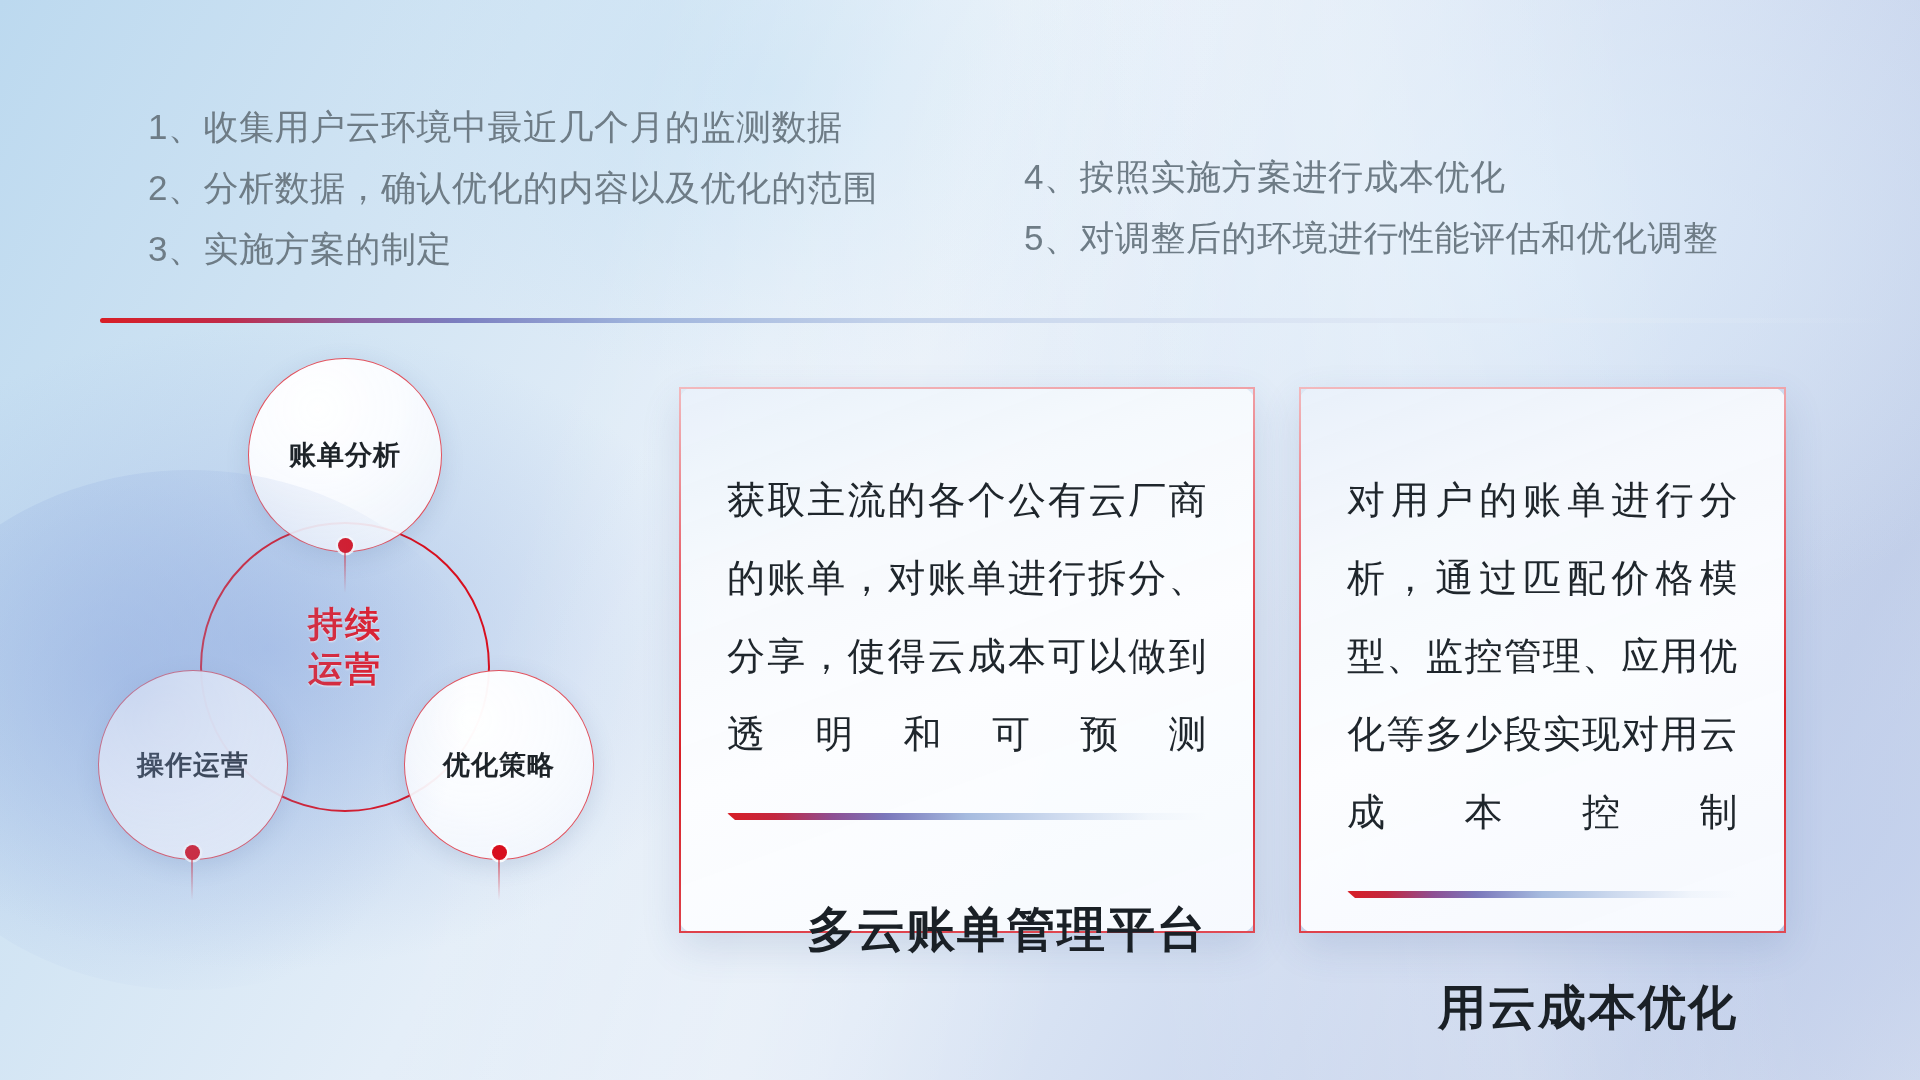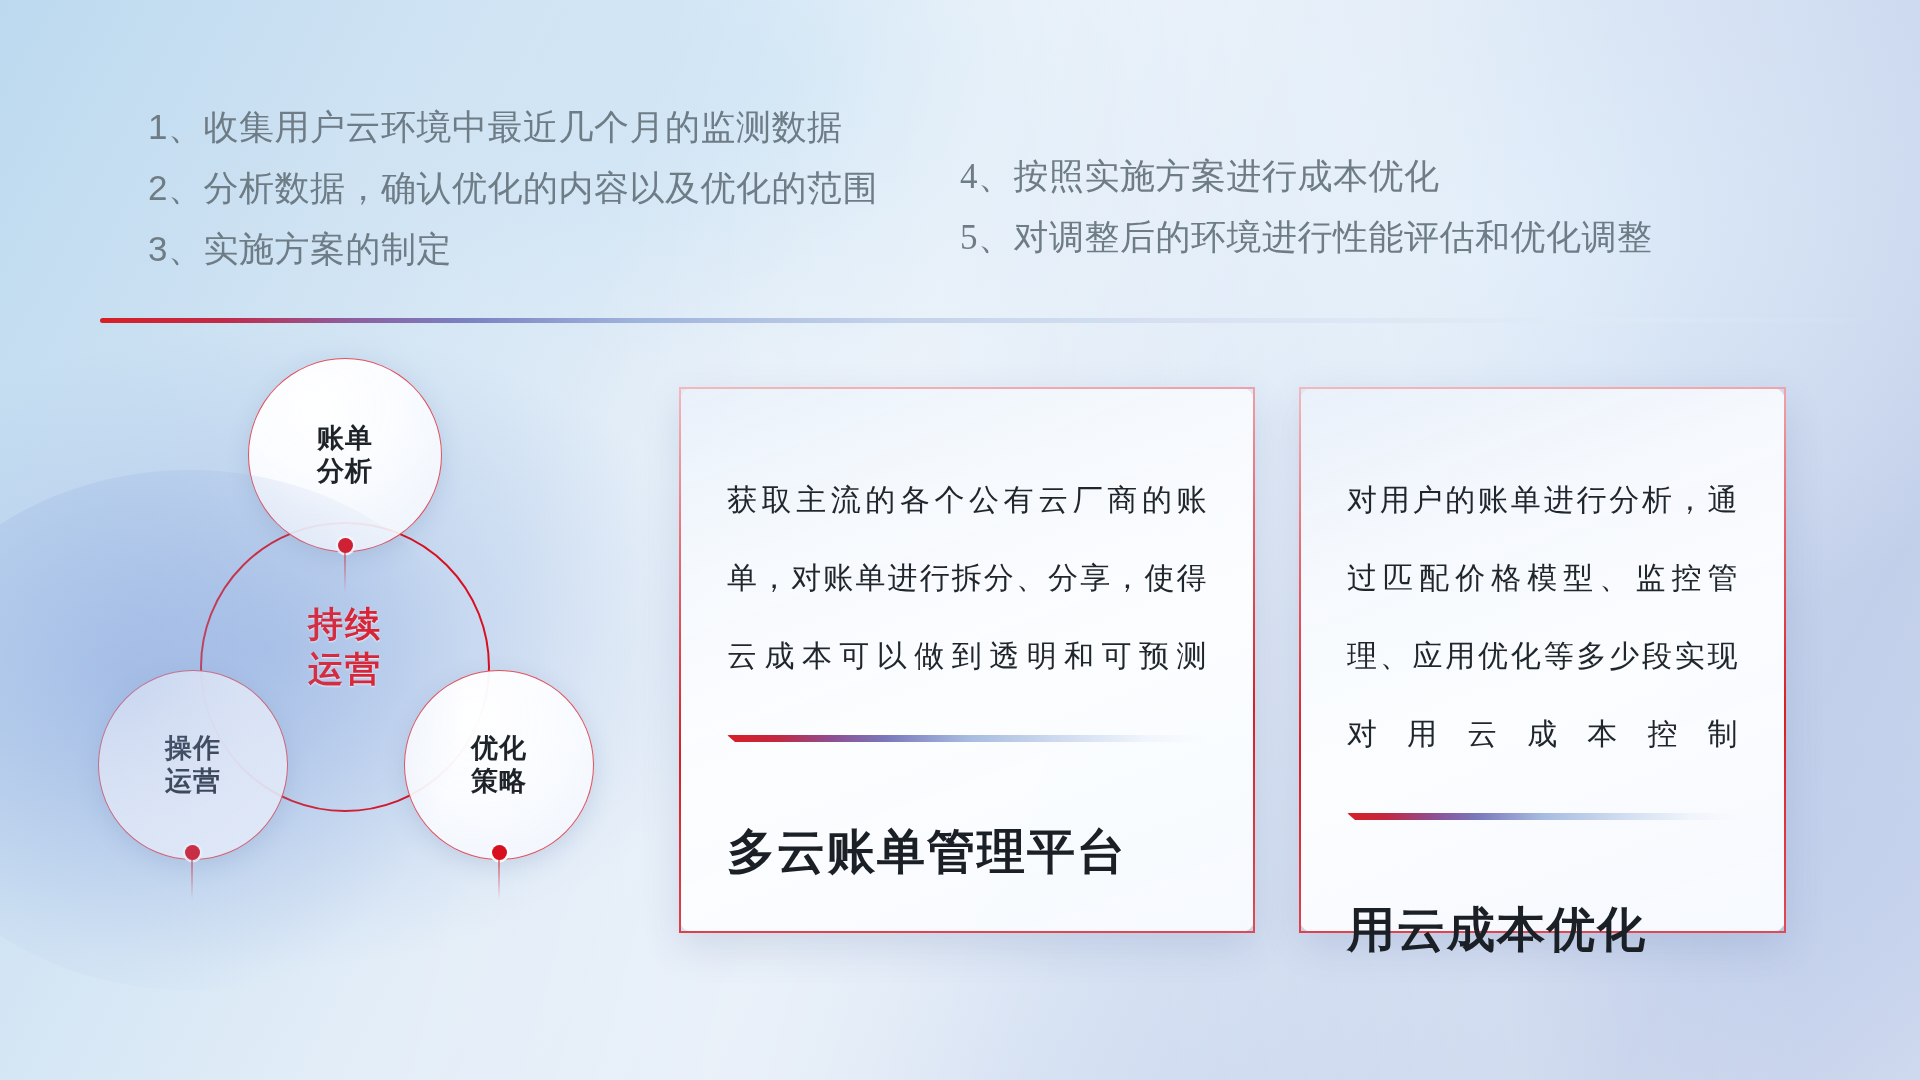--- a/index.html
+++ b/index.html
@@ -41,21 +41,21 @@
     width: 620px; height: 520px;
     border-radius: 50%;
     background: radial-gradient(circle at 40% 40%, rgba(139,167,222,0.45) 0%, rgba(139,167,222,0.0) 70%);
     pointer-events: none;
   }
 
   .layer { position: absolute; }
 
   
   .steps-left  { left: 148px; top: 96px;  width: 740px; }
-  .steps-right { left: 960px; top: 146px; width: 760px; font-family: Liberation Serif, serif; }
+  .steps-right { left: 1024px; top: 146px; width: 760px; }
 
   .step-line {
     color: #6e7c86;
     font-size: 35px;
     line-height: 61px;
     letter-spacing: 0.5px;
     white-space: nowrap;
   }
 
   
@@ -91,21 +91,21 @@
 
   .bubble {
     position: absolute;
     border-radius: 50%;
     border: 1.8px solid rgba(216,15,30,0.72);
     box-sizing: border-box;
     background:
       radial-gradient(circle at 36% 26%, rgba(255,255,255,0.99) 0%, rgba(252,253,255,0.95) 42%, rgba(240,245,252,0.88) 100%);
     box-shadow: 0 6px 22px rgba(70,100,150,0.17);
     display: flex;
-    flex-direction: column;
+    flex-direction: row;
     align-items: center;
     justify-content: center;
     color: #1d2328;
     font-size: 27px;
     font-weight: bold;
     line-height: 1.22;
     letter-spacing: 1px;
   }
   .bubble span { display: block; }
 
@@ -160,21 +160,21 @@
       rgba(252,253,255,0.99) 55%,
       rgba(247,250,254,0.98) 100%);
     box-shadow: 0 14px 38px rgba(60,95,150,0.16);
     padding: 72px 46px 0 46px;
   }
   .card-left  { left: 679px;  width: 576px; }
   .card-right { left: 1299px; width: 487px; }
 
   .card-body {
     color: #1f262c;
-    font-size: 30px;
+    font-size: 38px;
     line-height: 78px;
     letter-spacing: 0.5px;
     text-align: justify;
     text-align-last: justify;
   }
 
   .card-rule {
     margin-top: 40px;
     height: 7px;
     border-radius: 2px;
@@ -185,21 +185,21 @@
       #7a77bb 33%,
       #a6bbdf 50%,
       #ccd9ee 68%,
       rgba(226,235,246,0.35) 88%,
       rgba(226,235,246,0) 100%);
     clip-path: polygon(0 0, 100% 0, 100% 100%, 8px 100%);
   }
 
   .card-title {
     margin-top: 78px;
-    text-align: left;
+    text-align: right;
     color: #1a2026;
     font-size: 48px;
     font-weight: bold;
     letter-spacing: 2px;
   }
 </style>
 </head>
 <body>
 
 <div id="slide">

